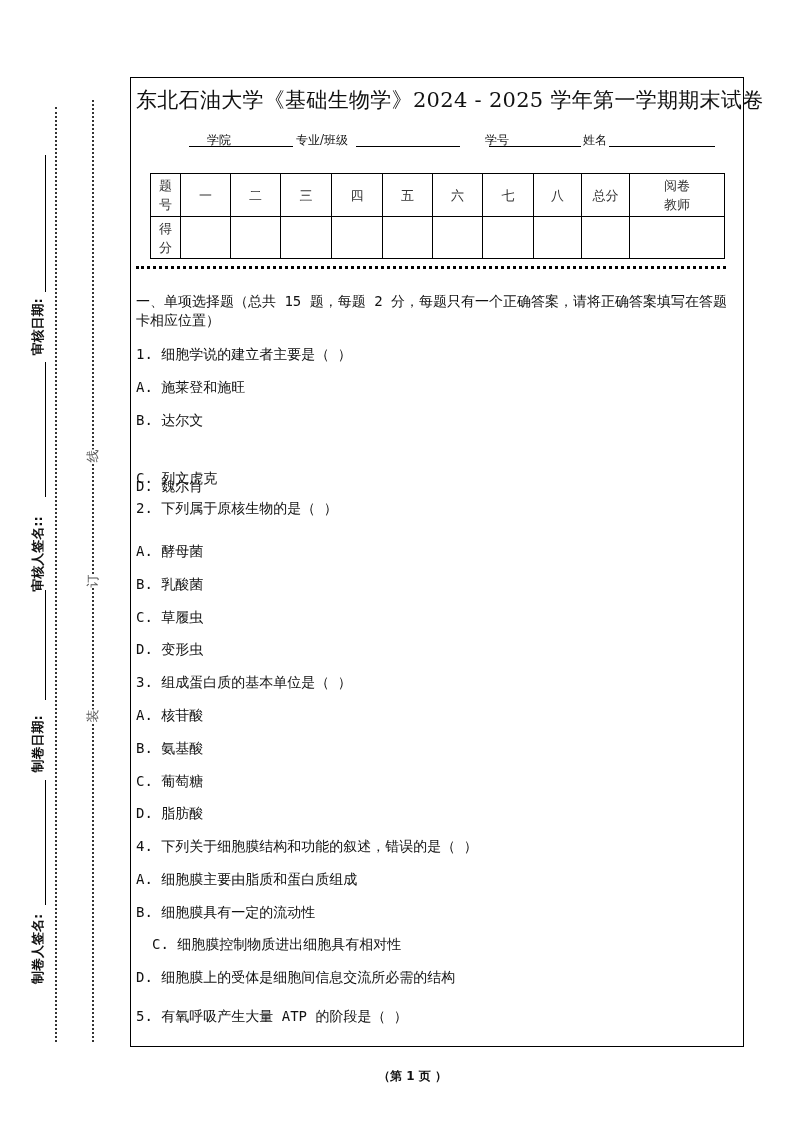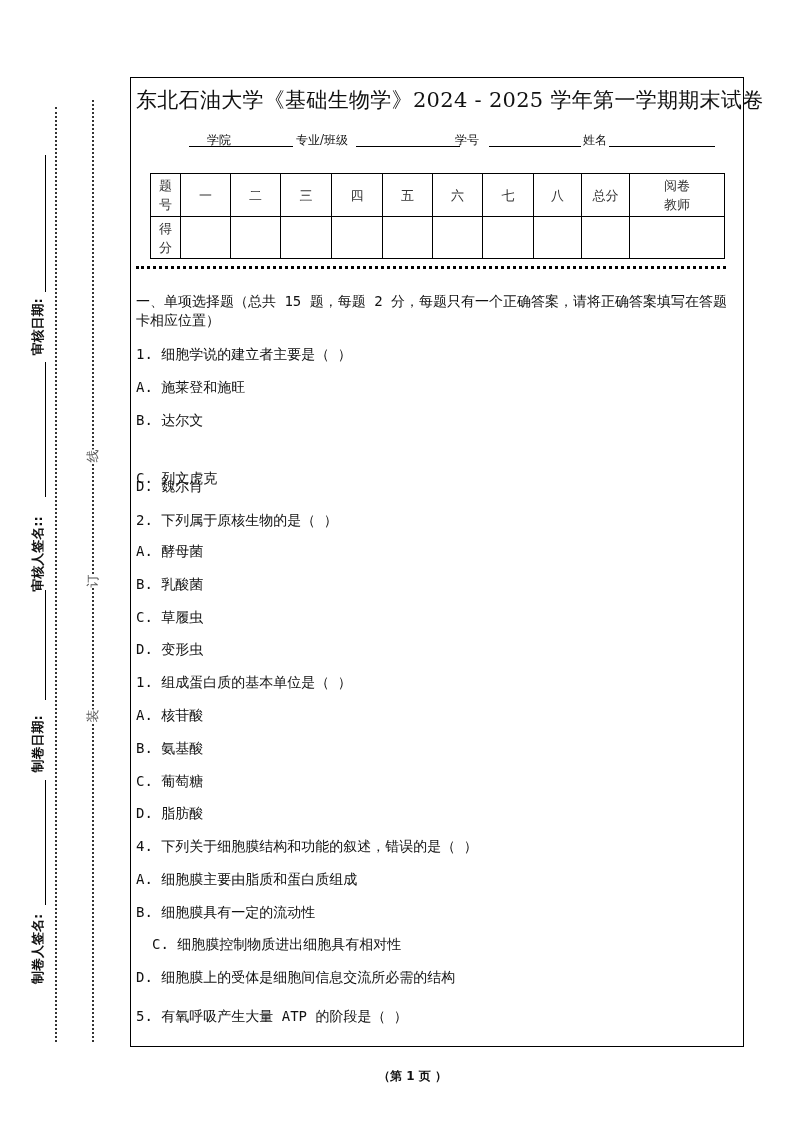--- a/index.html
+++ b/index.html
@@ -39,21 +39,21 @@
 <span class="vchar" style="top:707px;">装</span>
 
 <div class="frame"></div>
 
 <div class="title">东北石油大学《基础生物学》2024 - 2025 学年第一学期期末试卷</div>
 
 <span class="info" style="left:163px;margin-left:44px;">学院</span>
 <div class="uline" style="left:189px;width:104px;"></div>
 <span class="info" style="left:296px;">专业/班级</span>
 <div class="uline" style="left:356px;width:104px;"></div>
-<span class="info" style="left:455px;">学号</span>
+<span class="info" style="left:485px;">学号</span>
 <div class="uline" style="left:489px;width:92px;"></div>
 <span class="info" style="left:583px;">姓名</span>
 <div class="uline" style="left:609px;width:106px;"></div>
 
 <table class="score">
   <tbody>
       <tr style="height:43px;">
     <td style="width:29px;"><span>题</span><br><span>号</span></td>
     <td style="width:49px;">一</td>
     <td style="width:49px;">二</td>
@@ -85,27 +85,27 @@
 <div class="dotsep"></div>
 
 <div class="sec" style="top:292px;">一、单项选择题（总共 15 题，每题 2 分，每题只有一个正确答案，请将正确答案填写在答题卡相应位置）</div>
 
 <div class="line" style="top:346px;">1.  细胞学说的建立者主要是（   ）</div>
 <div class="line" style="top:379px;">A.  施莱登和施旺</div>
 <div class="line" style="top:412px;text-align:right;">B.  达尔文</div>
 <div class="line" style="top:470px;">C.  列文虎克</div>
 <div class="line" style="top:478px;">D.  魏尔肖</div>
 
-<div class="line" style="top:512px;text-align:center;">2.  下列属于原核生物的是（   ）</div>
+<div class="line" style="top:500px;text-align:center;">2.  下列属于原核生物的是（   ）</div>
 <div class="line" style="top:543px;">A.  酵母菌</div>
 <div class="line" style="top:576px;">B.  乳酸菌</div>
 <div class="line" style="top:609px;">C.  草履虫</div>
 <div class="line" style="top:641px;">D.  变形虫</div>
 
-<div class="line" style="top:674px;">1.  组成蛋白质的基本单位是（   ）</div>
+<div class="line" style="top:674px;">3.  组成蛋白质的基本单位是（   ）</div>
 <div class="line" style="top:707px;">A.  核苷酸</div>
 <div class="line" style="top:740px;">B.  氨基酸</div>
 <div class="line" style="top:773px;">C.  葡萄糖</div>
 <div class="line" style="top:805px;">D.  脂肪酸</div>
 
 <div class="line" style="top:838px;">4.  下列关于细胞膜结构和功能的叙述，错误的是（   ）</div>
 <div class="line" style="top:871px;">A.  细胞膜主要由脂质和蛋白质组成</div>
 <div class="line" style="top:904px;">B.  细胞膜具有一定的流动性</div>
 <div class="line" style="top:936px;margin-left:16px;">C.  细胞膜控制物质进出细胞具有相对性</div>
 <div class="line" style="top:969px;">D.  细胞膜上的受体是细胞间信息交流所必需的结构</div>

